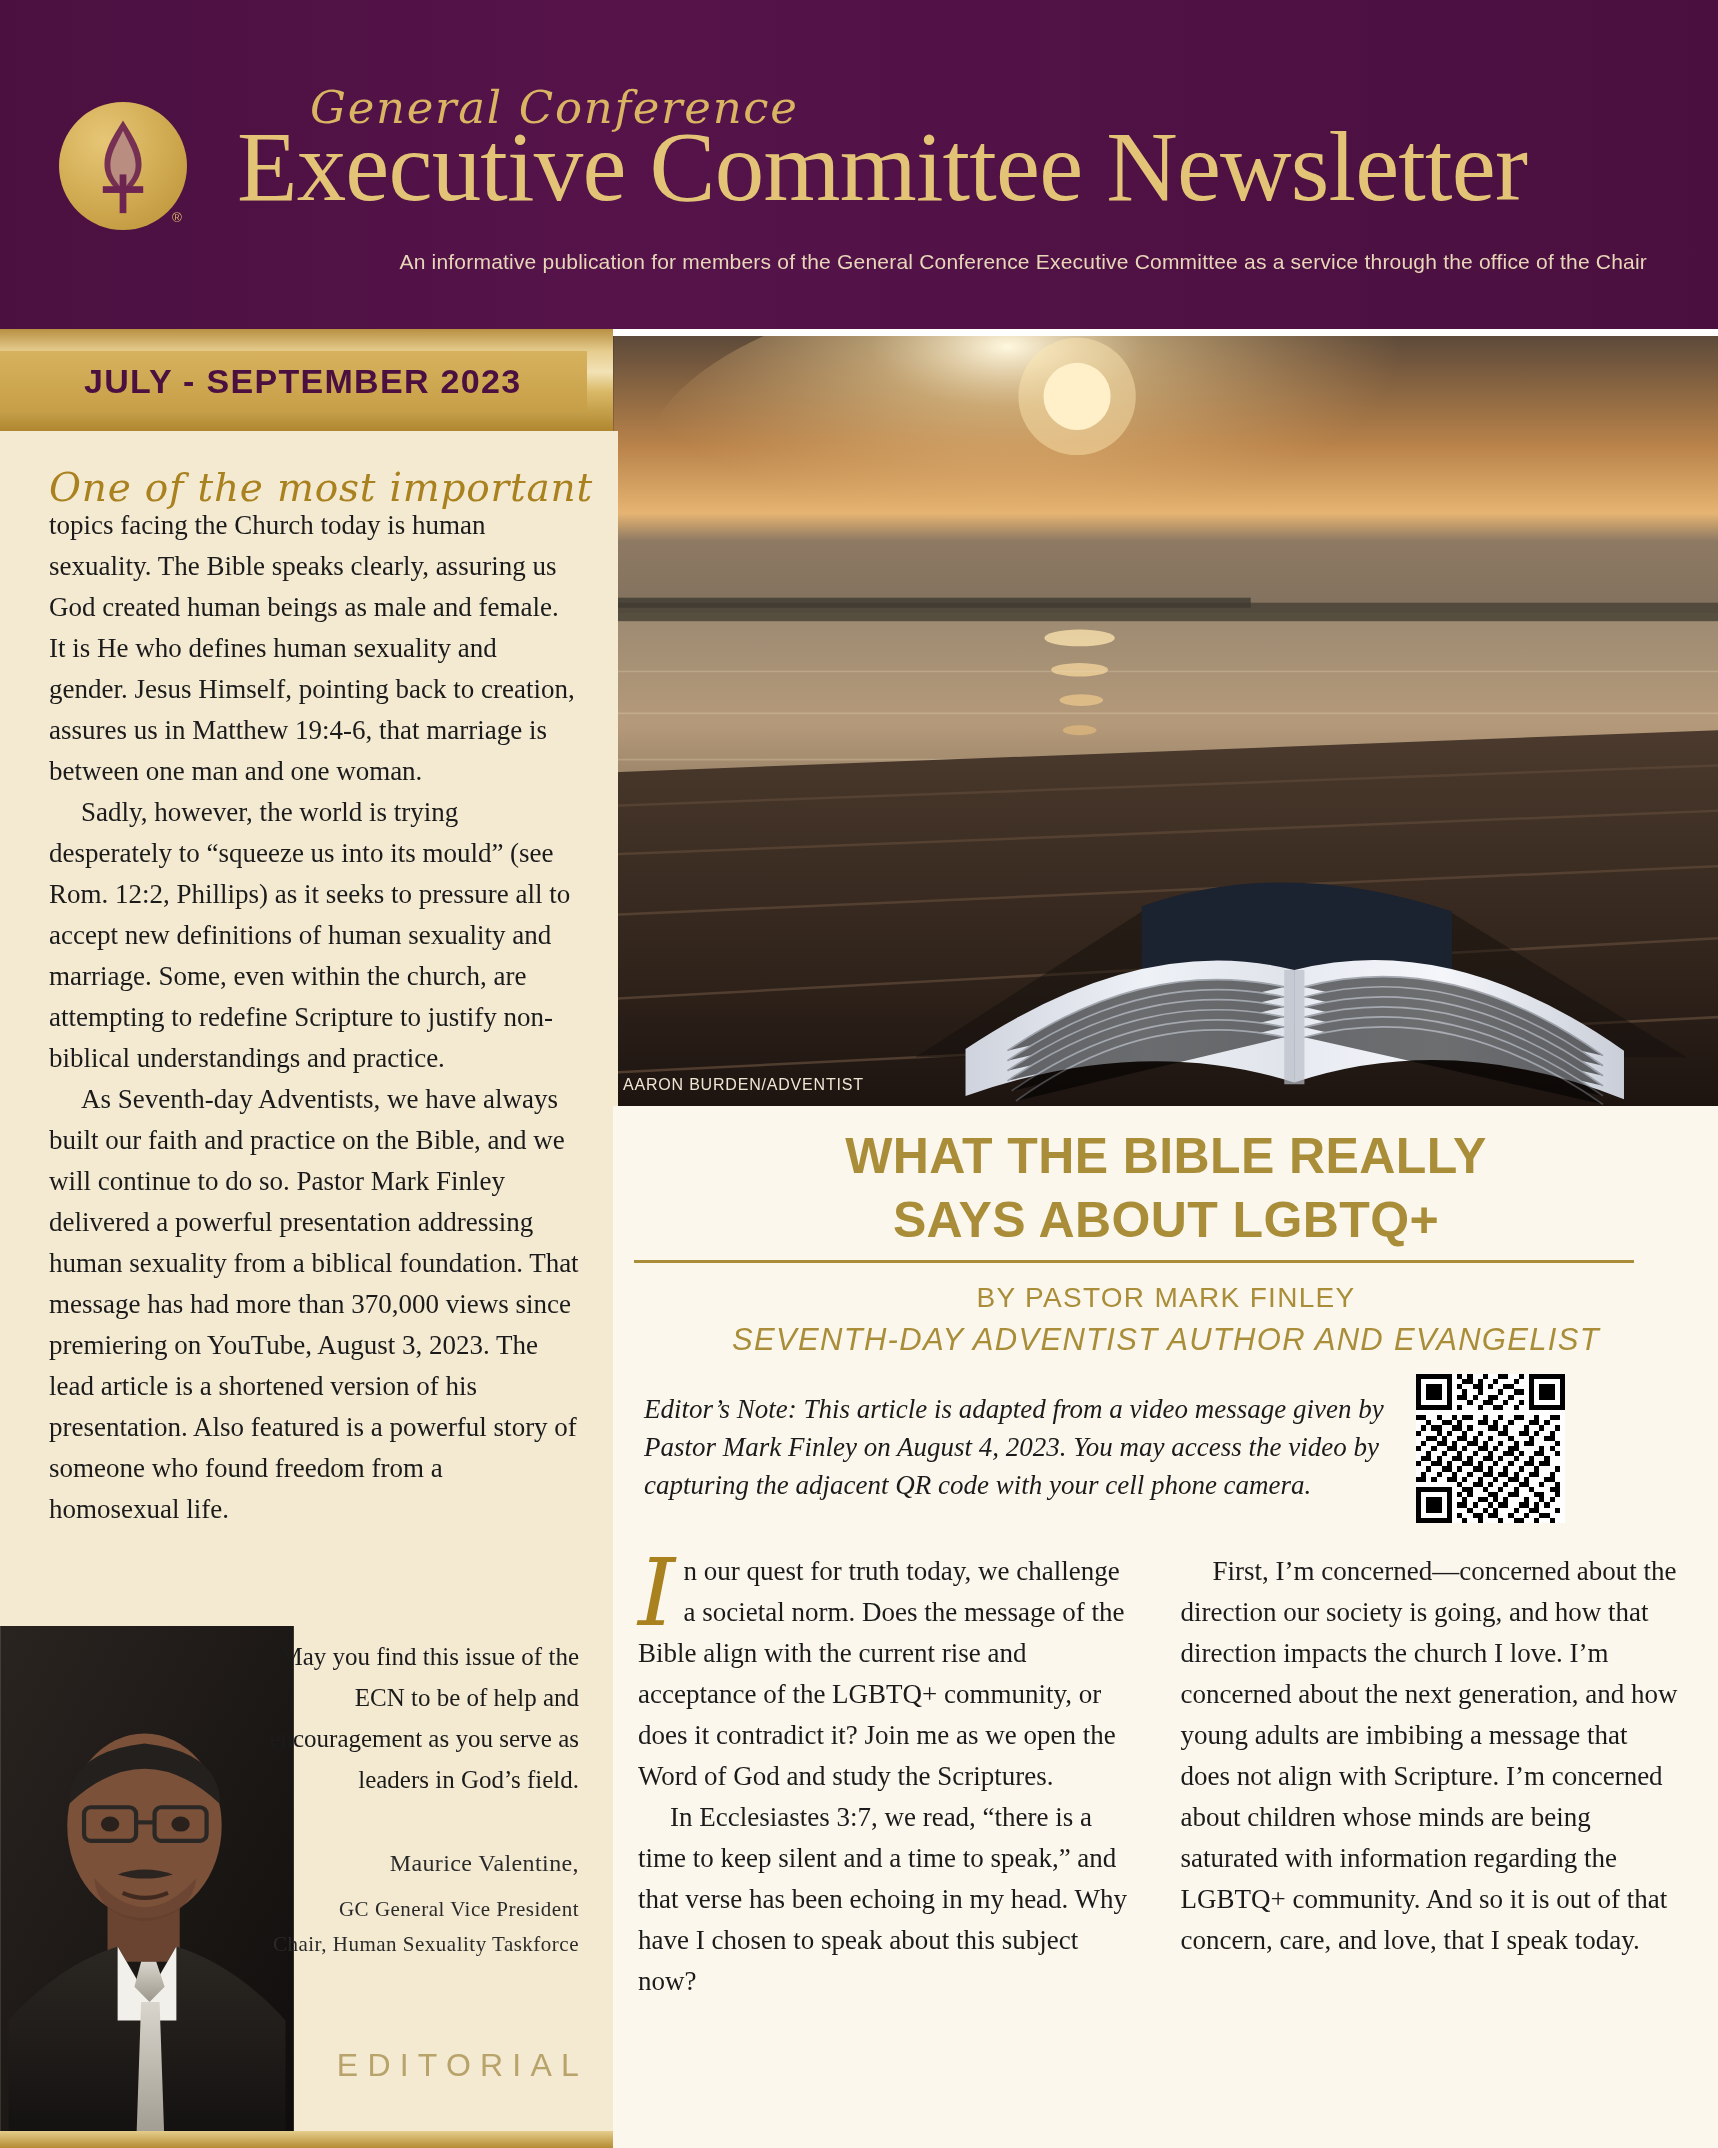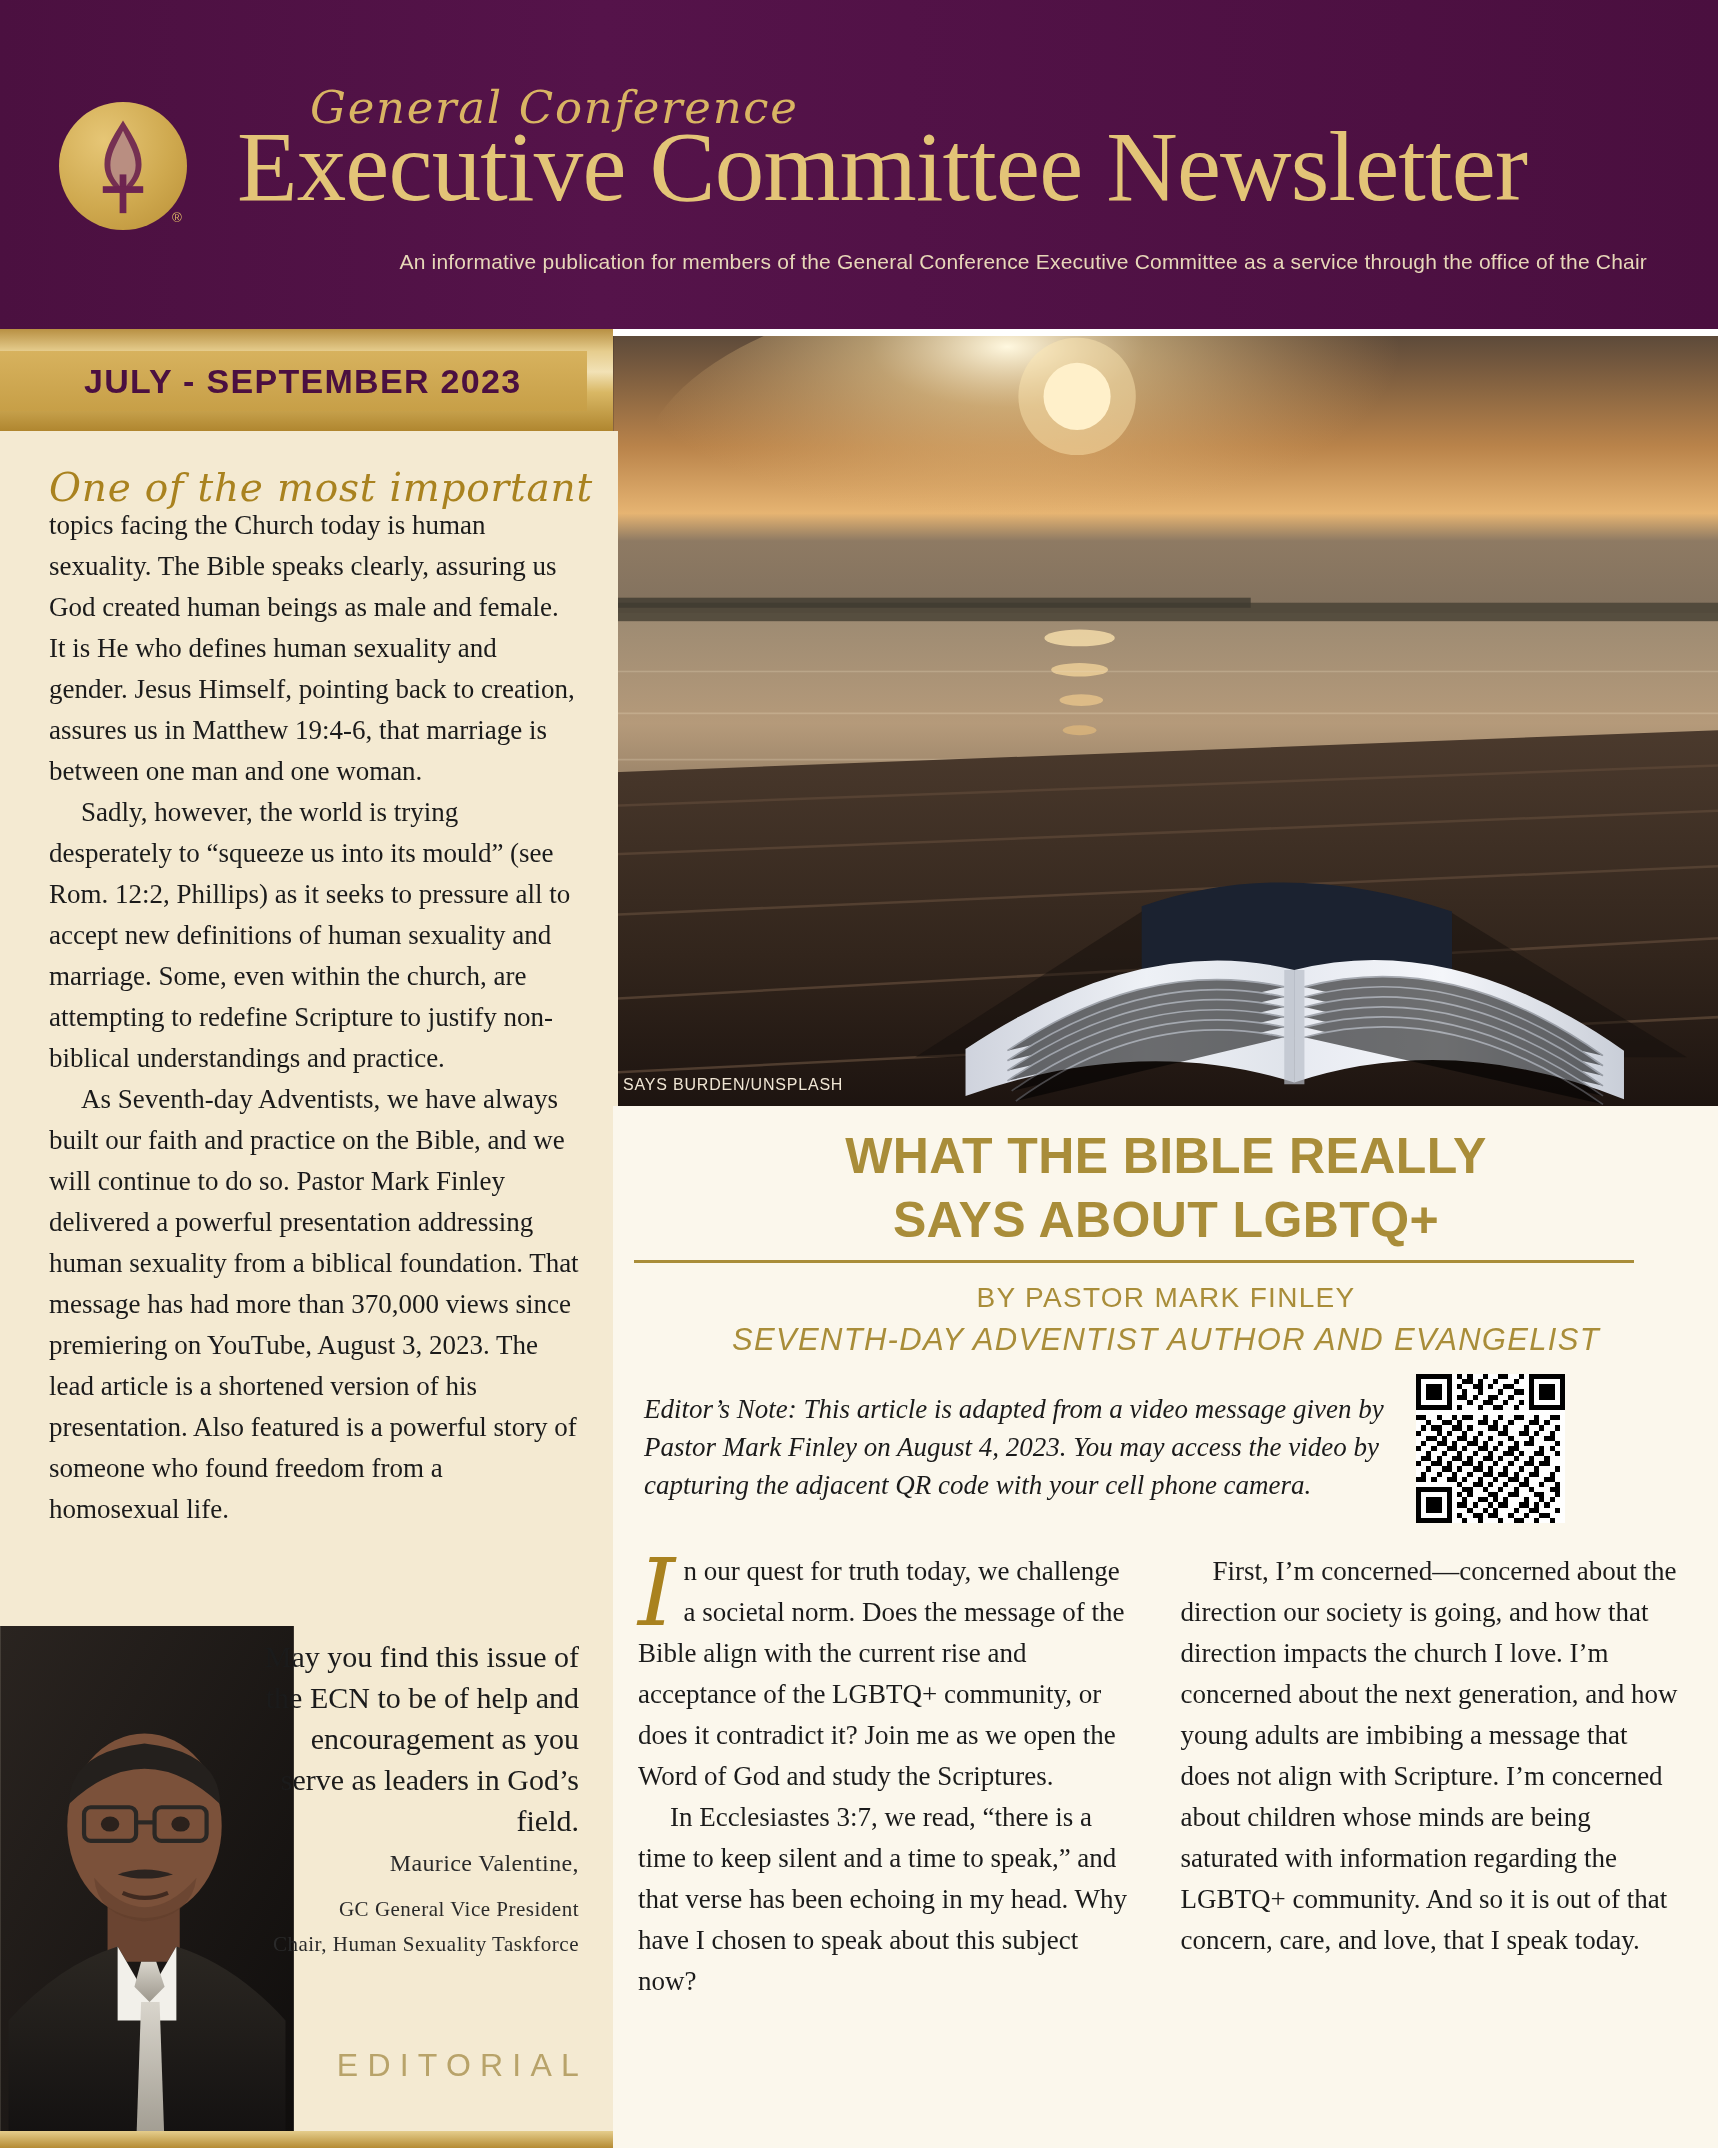--- a/index.html
+++ b/index.html
@@ -139,21 +139,21 @@
     overflow: hidden;
   }
   .portrait svg { display: block; }
 
   .sig-block {
     position: absolute;
     left: 252px; top: 1636px;
     width: 327px;
     text-align: right;
     font-family: "Liberation Serif", serif;
-    font-size: 30px;
+    font-size: 25px;
     line-height: 41px;
     color: #1b1b1b;
   }
   .byline-name {
     position: absolute;
     left: 252px; top: 1850px;
     width: 327px;
     text-align: right;
     font-family: "Liberation Serif", serif;
     font-size: 24px;
@@ -403,21 +403,21 @@
         <path d="M524 228 Q700 182 880 310"></path>
         <path d="M524 240 Q700 194 880 322"></path>
         <path d="M524 252 Q700 206 880 334"></path>
         <path d="M524 264 Q700 218 880 346"></path>
         <path d="M524 276 Q700 230 880 356"></path>
       </g>
       <path d="M500 196 L524 196 L524 332 L500 332 Z" fill="#b9bfc9" opacity="0.7"></path>
     </g>
   </svg>
 </div>
-<div class="hero-credit">SAYS BURDEN/UNSPLASH</div>
+<div class="hero-credit">AARON BURDEN/ADVENTIST</div>
 
 <div class="left-col">
   <div class="left-pad">
     <span class="drop-script">One of the most important</span>
     <div class="ed-body">
       <p>topics facing the Church today is human sexuality. The Bible speaks clearly, assuring us God created human beings as male and female. It is He who defines human sexuality and gender. Jesus Himself, pointing back to creation, assures us in Matthew 19:4-6, that marriage is between one man and one woman.</p>
       <p class="indent">Sadly, however, the world is trying desperately to “squeeze us into its mould” (see Rom. 12:2, Phillips) as it seeks to pressure all to accept new definitions of human sexuality and marriage. Some, even within the church, are attempting to redefine Scripture to justify non-biblical understandings and practice.</p>
       <p class="indent">As Seventh-day Adventists, we have always built our faith and practice on the Bible, and we will continue to do so. Pastor Mark Finley delivered a powerful presentation addressing human sexuality from a biblical foundation. That message has had more than 370,000 views since premiering on YouTube, August 3, 2023. The lead article is a shortened version of his presentation. Also featured is a powerful story of someone who found freedom from a homosexual life.</p>
     </div>
   </div>

